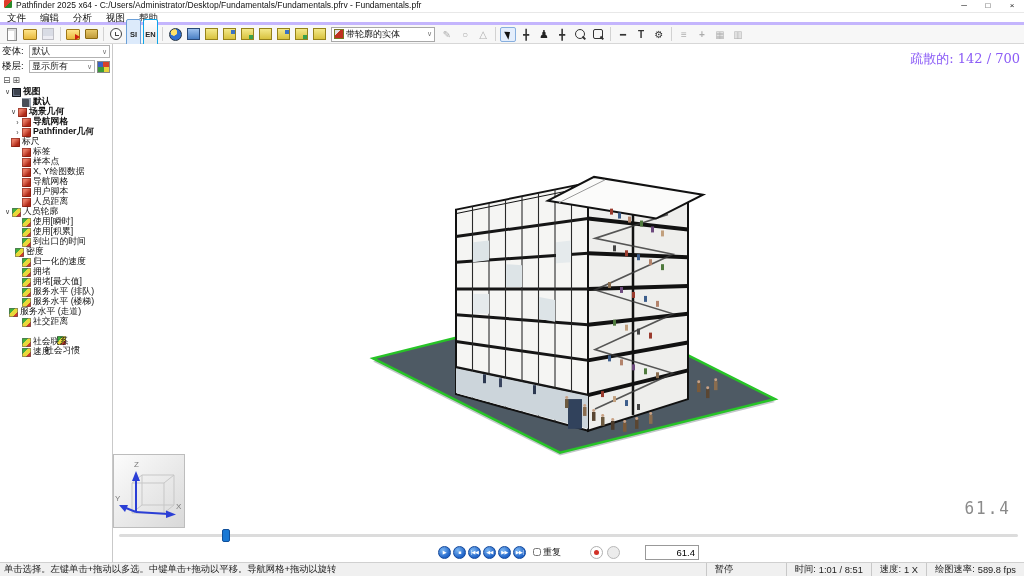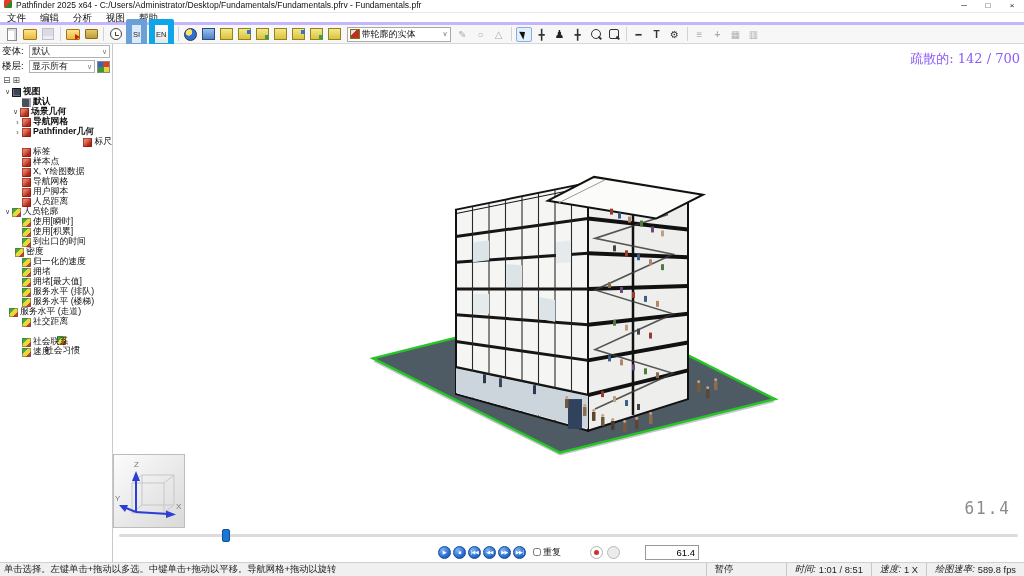--- a/index.html
+++ b/index.html
@@ -25,21 +25,21 @@
   .t-page { }
   .t-page::before { content:""; width:8px; height:11px; background:#fff; border:1px solid #8a8a8a; box-shadow:inset -2px 2px 0 #dcdcdc; }
   .t-folder::before { content:""; width:12px; height:9px; background:linear-gradient(#ffe48a,#e8b93c); border:1px solid #a07818; border-radius:1px; }
   .t-folderarrow::before { content:""; width:12px; height:9px; background:linear-gradient(#ffe48a,#e8b93c); border:1px solid #a07818; border-radius:1px; }
   .t-folderarrow::after { content:""; position:absolute; right:1px; bottom:2px; border-left:5px solid #d02010; border-top:3px solid transparent; border-bottom:3px solid transparent; }
   .t-disk::before { content:""; width:10px; height:10px; background:#aab2c8; border:1px solid #667; box-shadow:inset 0 -3px 0 #dde; }
   .t-case::before { content:""; width:11px; height:8px; background:linear-gradient(#e8c96a,#c09a3a); border:1px solid #8a6a14; border-radius:1px; }
   .t-clock::before { content:""; width:10px; height:10px; border:1.5px solid #444; border-radius:50%; background:#fdfdfd; }
   .t-clock::after { content:""; position:absolute; width:3px; height:3px; border-left:1px solid #444; border-bottom:1px solid #444; top:5px; left:7px; }
   .dim { opacity:0.38; }
-  .tbtn { min-width:15px; height:30px; border:6px solid #0ea5e9; background:linear-gradient(#ffffff,#e6e6e6); font-size:7.5px; font-weight:normal; color:#222; display:inline-flex; align-items:center; justify-content:center; padding:0 1px; margin:0 1px; border-radius:2px; }
+  .tbtn { min-width:15px; height:30px; border:1px solid #0ea5e9; background:linear-gradient(#ffffff,#e6e6e6); font-size:7.5px; font-weight:bold; color:#222; display:inline-flex; align-items:center; justify-content:center; padding:0 1px; margin:0 1px; border-radius:2px; }
   .tbtn.on { background:#dceafb; border-color:#6a9fd8; }
   .t-ball::before { content:""; width:11px; height:11px; border-radius:50%; background:radial-gradient(circle at 35% 30%,#ffe26a 0 30%,#2f6fd0 34%); border:1px solid #234; }
   .t-bluebox::before { content:""; width:11px; height:10px; background:linear-gradient(#9cc0ee,#4a7fc4); border:1px solid #2a4a7a; }
   .t-ybox::before { content:""; width:11px; height:10px; background:linear-gradient(#f4e98a,#d8c23e); border:1px solid #96821a; }
   .t-ybox.b::after { content:""; position:absolute; right:2px; top:3px; width:4px; height:4px; background:#3a72c4; }
   .t-ybox.c::after { content:""; position:absolute; right:2px; bottom:3px; width:4px; height:4px; background:#3aa04a; }
   .tdrop { width:104px; height:15px; border:1px solid #a8a8a8; background:#fff; display:flex; align-items:center; margin:0 3px; padding:0 2px; }
   .dropico { width:10px; height:10px; background:linear-gradient(135deg,#e0e0e0 0 35%,#c03020 35%); border:1px solid #772; margin-right:2px; flex:0 0 10px; }
   .droptxt { font-size:9px; color:#111; flex:1; white-space:nowrap; overflow:hidden; }
   .chev { font-size:7px; color:#777; margin-left:2px; }
@@ -92,21 +92,21 @@
   .rec { width:13px; height:13px; border-radius:50%; border:1px solid #b0b0b0; background:#fff; position:relative; }
   .rec::after { content:""; position:absolute; inset:3px; border-radius:50%; background:#d23228; }
   .recstop { width:13px; height:13px; border-radius:50%; border:1px solid #b8b8b8; background:#ececec; }
   .timebox { width:54px; height:15px; border:1px solid #999; font-size:9.5px; text-align:right; padding-right:3px; margin-left:22px; font-family:"Liberation Sans",sans-serif; }
 
   
   .statusbar { flex:0 0 14px; background:#f0f0f0; border-top:1px solid #d0d0d0; display:flex; align-items:center; font-size:9.3px; color:#222; }
   .hint { flex:1; padding-left:4px; white-space:nowrap; overflow:hidden; }
   .sseg { border-left:1px solid #c8c8c8; padding:0 8px; height:100%; display:flex; align-items:center; white-space:nowrap; }
   .sseg.mode { width:80px; }
-  .sseg b { font-weight:normal; margin-right:3px;font-style:italic; }
+  .sseg b { font-weight:normal; margin-right:3px; }
 </style>
 </head>
 <body>
 
 <div class="app">
 
   <div class="titlebar">
     <span class="appicon"></span>
     <span class="title">Pathfinder 2025 x64 - C:/Users/Administrator/Desktop/Fundamentals/Fundamentals.pfrv - Fundamentals.pfr</span>
     <span class="winbtns">
@@ -197,36 +197,36 @@
           <div class="trow bold" style="padding-left: 3px;">
             <span class="texp">∨</span>
             <span class="tico i-views"></span>
             <span class="tlabel">视图</span>
           </div>
           <div class="trow bold" style="padding-left: 13px;">
             <span class="texp"></span>
             <span class="tico i-camera"></span>
             <span class="tlabel">默认</span>
           </div>
-          <div class="trow bold" style="padding-left: 3px; margin-left: 8px;">
+          <div class="trow bold" style="padding-left: 9px;">
             <span class="texp">∨</span>
             <span class="tico i-geom"></span>
             <span class="tlabel">场景几何</span>
           </div>
           <div class="trow bold" style="padding-left: 13px;">
             <span class="texp">›</span>
             <span class="tico i-geom"></span>
             <span class="tlabel">导航网格</span>
           </div>
           <div class="trow bold" style="padding-left: 13px;">
             <span class="texp">›</span>
             <span class="tico i-geom"></span>
             <span class="tlabel">Pathfinder几何</span>
           </div>
-          <div class="trow" style="padding-left: 2px; justify-content: flex-end;">
+          <div class="trow" style="padding-left: 2px;">
             <span class="texp"></span>
             <span class="tico i-geom"></span>
             <span class="tlabel">标尺</span>
           </div>
           <div class="trow" style="padding-left: 13px;">
             <span class="texp"></span>
             <span class="tico i-geom"></span>
             <span class="tlabel">标签</span>
           </div>
           <div class="trow" style="padding-left: 13px;">

